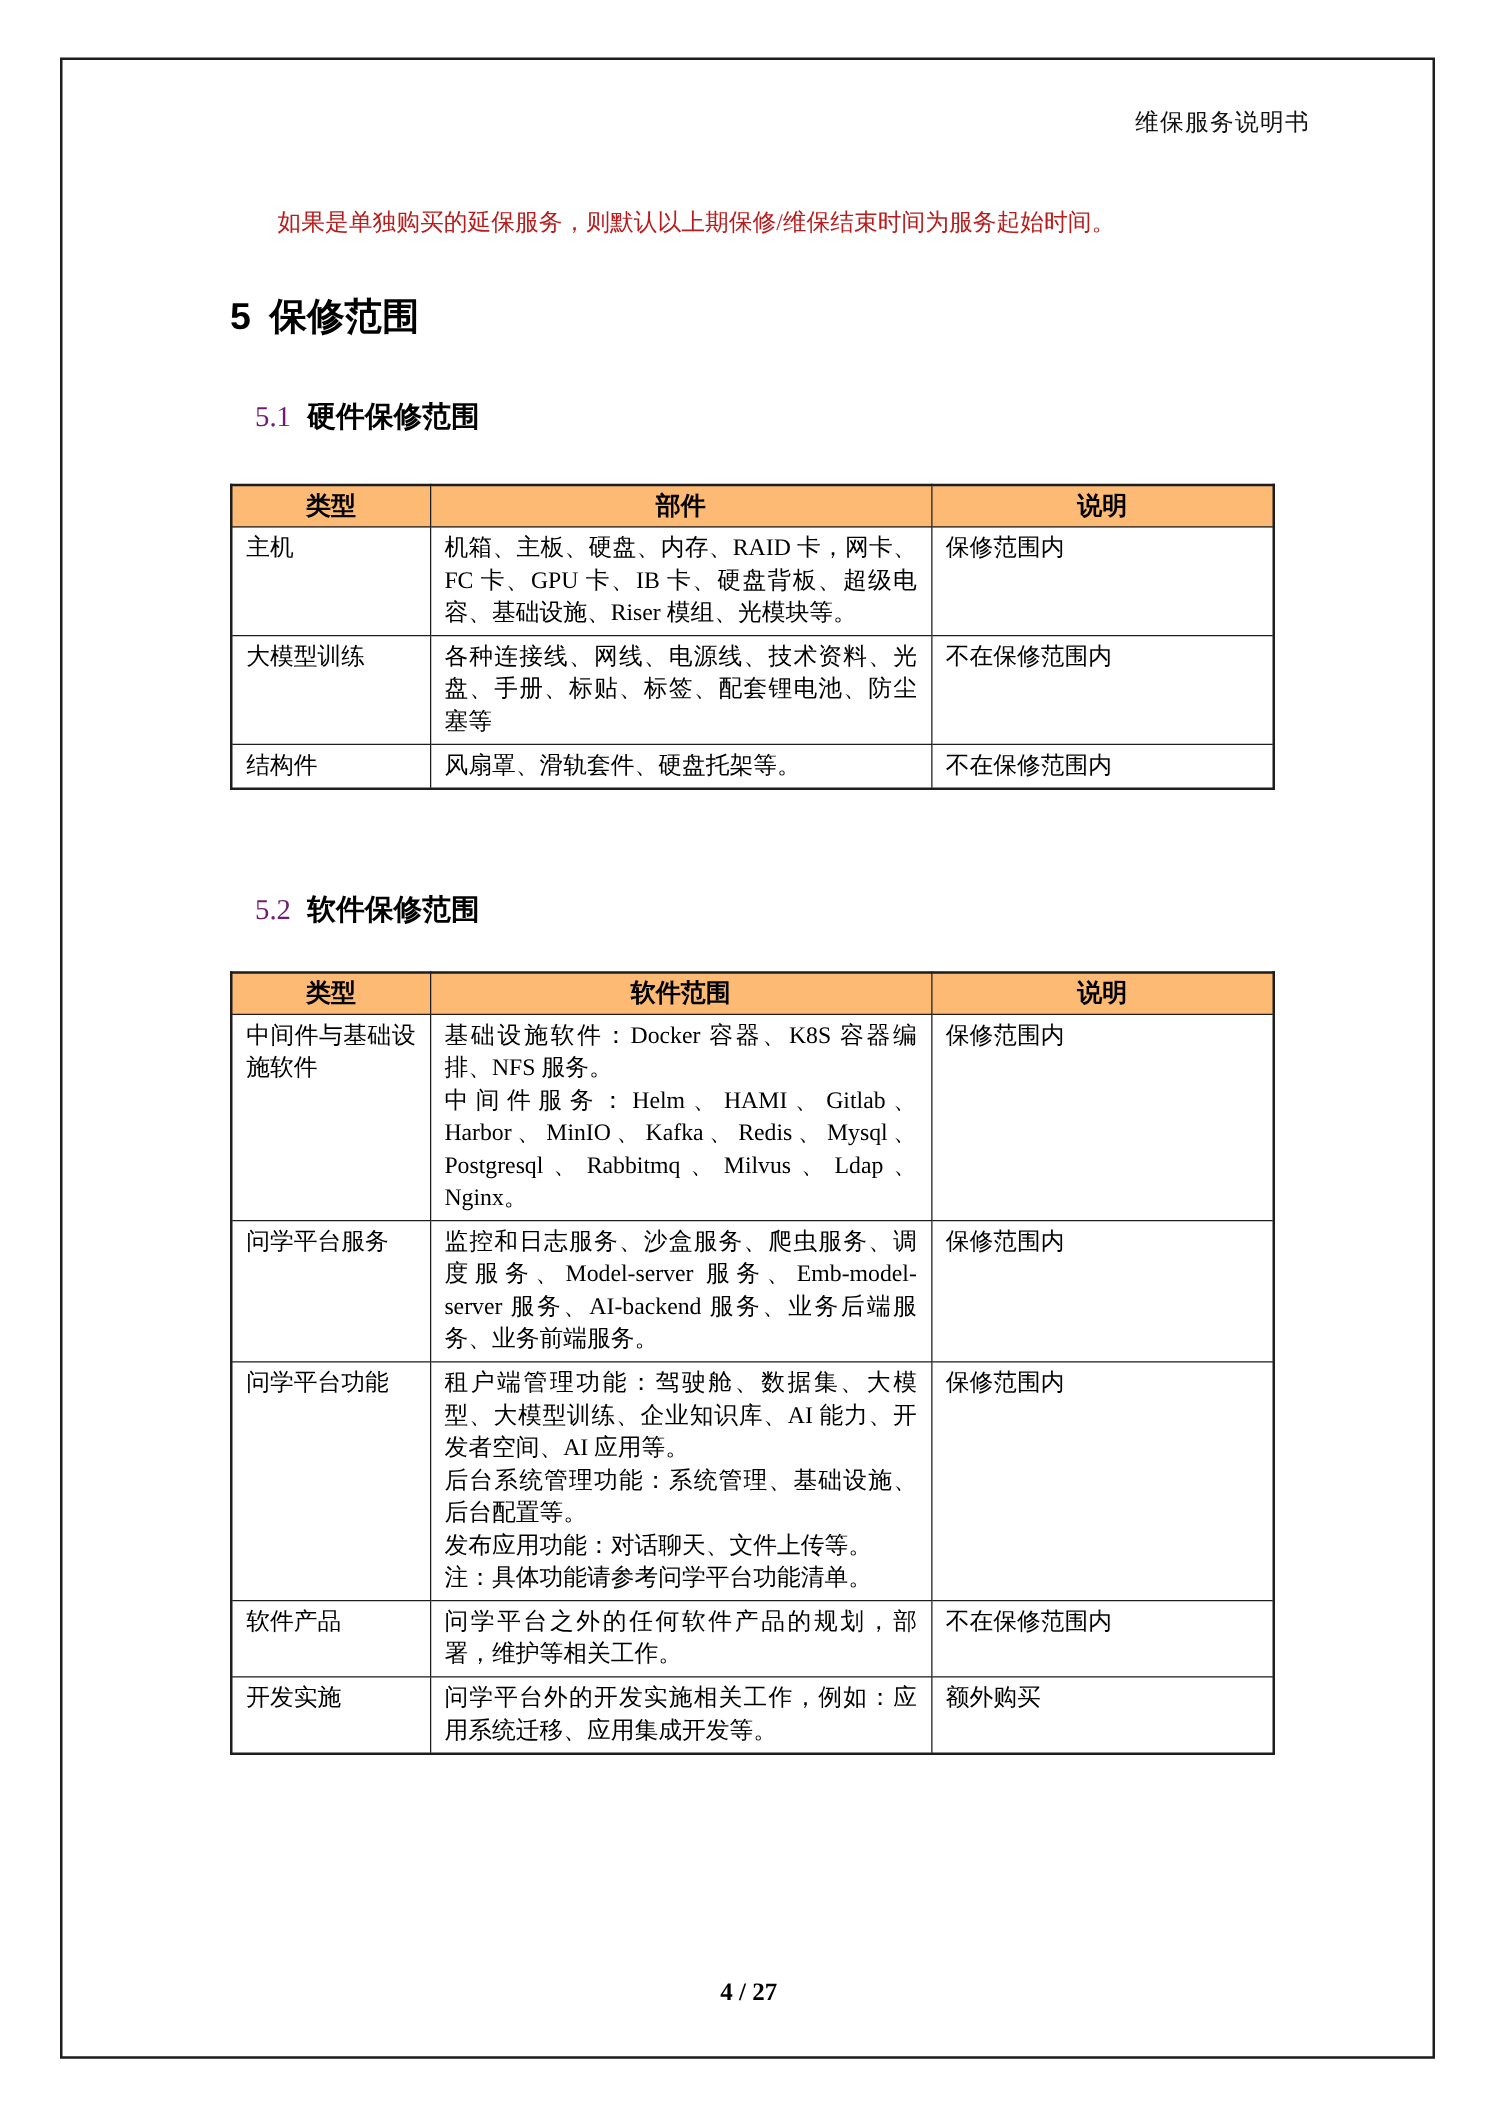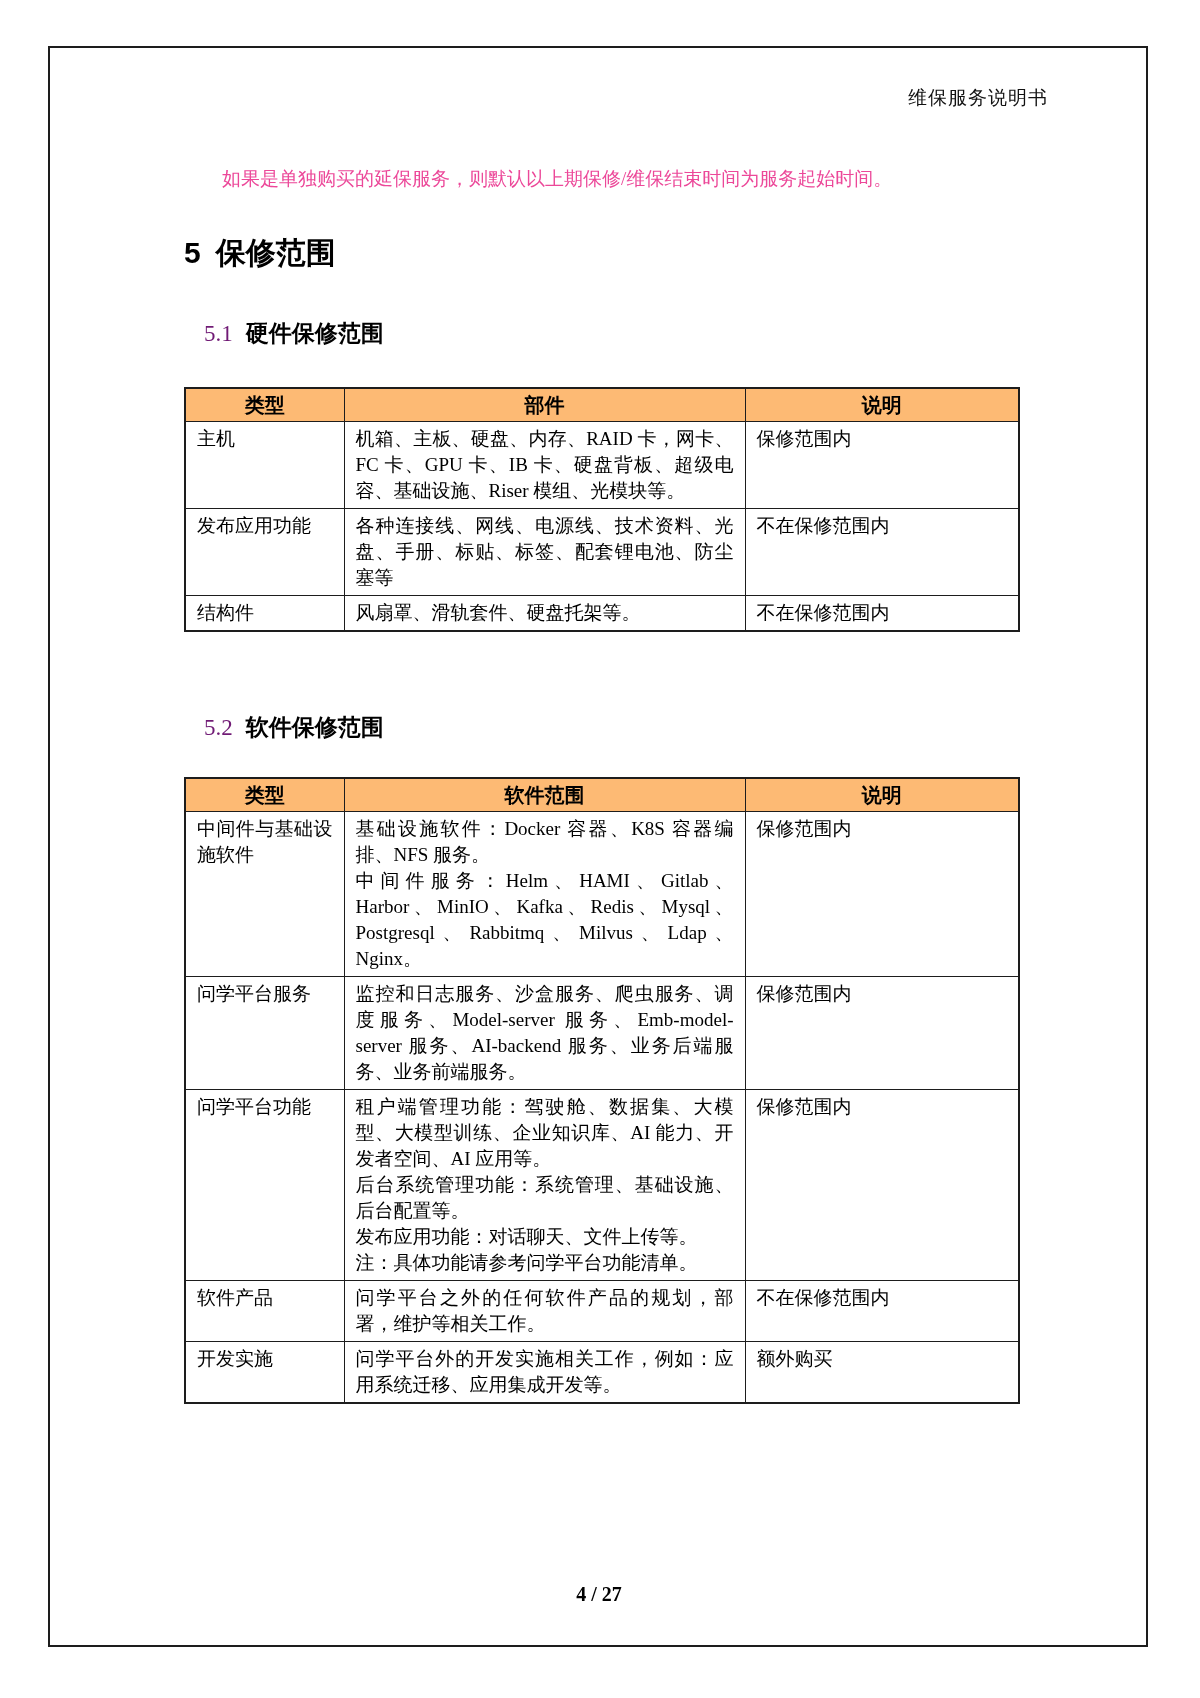--- a/index.html
+++ b/index.html
@@ -12,21 +12,21 @@
   .page-border{
     position:absolute;left:48px;top:46px;width:1100px;height:1601px;
     border:2px solid #1d1d1d;background:#fff;box-sizing:border-box;
   }
   .doc-header{
     position:absolute;top:85px;right:152px;
     font-size:19px;letter-spacing:1px;color:#111;
   }
   .intro{
     position:absolute;top:146px;left:222px;width:760px;
-    font-size:19px;line-height:27px;white-space:nowrap;color:#ec4899;
+    font-size:19px;line-height:27px;white-space:nowrap;color:#b91c1c;
   }
   .h1{
     position:absolute;top:233px;left:184px;
     display:flex;align-items:baseline;gap:15px;
     font-family:"Liberation Sans","DejaVu Sans",sans-serif;
     font-weight:bold;font-size:30px;color:#000;
   }
   .h2{
     position:absolute;left:204px;
     display:flex;align-items:baseline;gap:13px;
@@ -99,21 +99,21 @@
       <th>说明</th>
     </tr>
   </thead>
   <tbody>
     <tr>
       <td>主机</td>
       <td>机箱、主板、硬盘、内存、RAID 卡，网卡、FC 卡、GPU 卡、IB 卡、硬盘背板、超级电容、基础设施、Riser 模组、光模块等。</td>
       <td class="cell-note">保修范围内</td>
     </tr>
     <tr>
-      <td>发布应用功能</td>
+      <td>大模型训练</td>
       <td>各种连接线、网线、电源线、技术资料、光盘、手册、标贴、标签、配套锂电池、防尘塞等</td>
       <td class="cell-note">不在保修范围内</td>
     </tr>
     <tr>
       <td>结构件</td>
       <td>风扇罩、滑轨套件、硬盘托架等。</td>
       <td class="cell-note">不在保修范围内</td>
     </tr>
   </tbody>
 </table>

